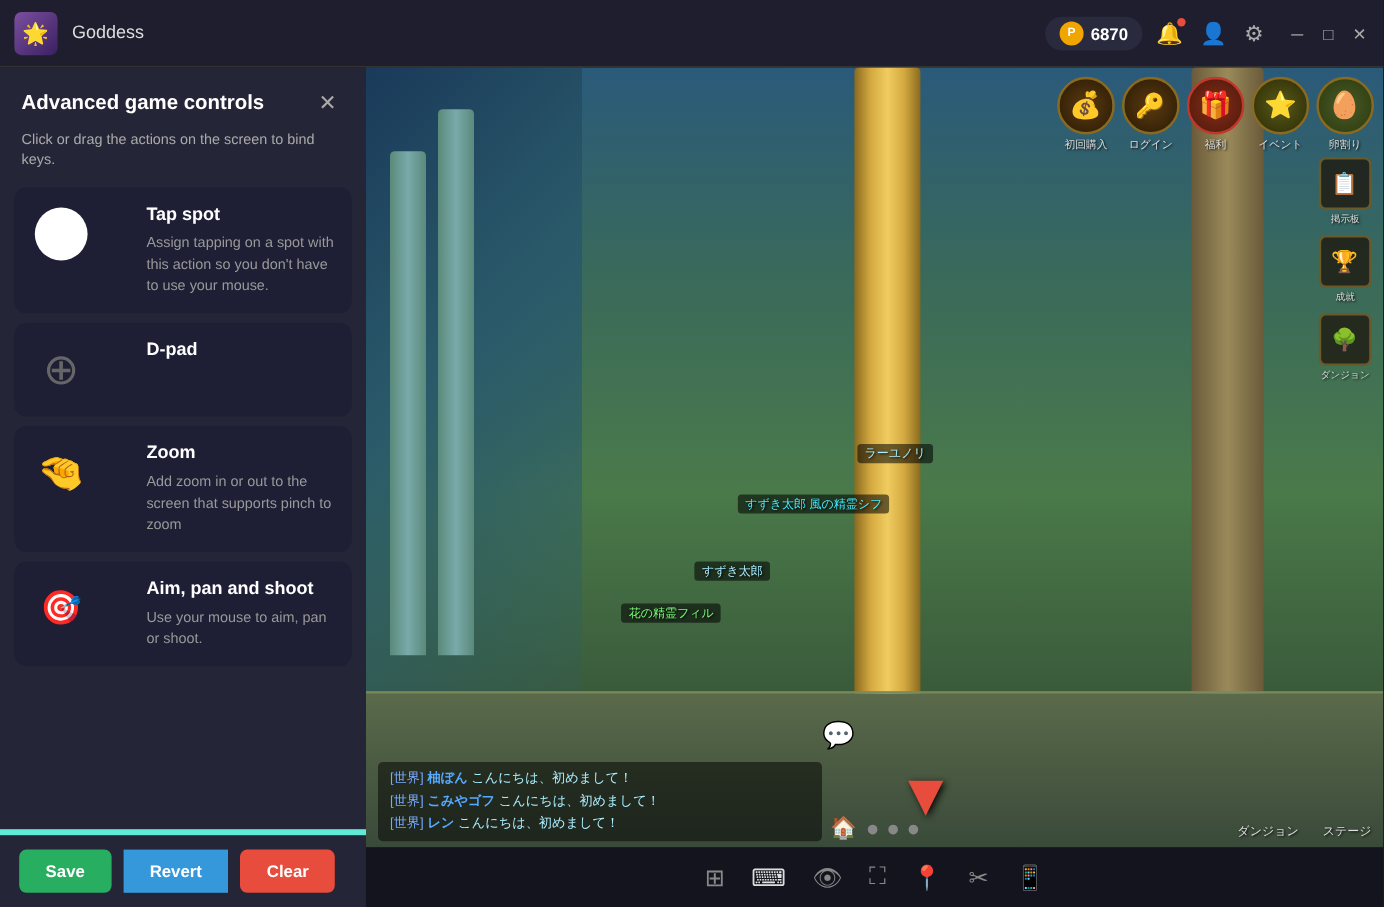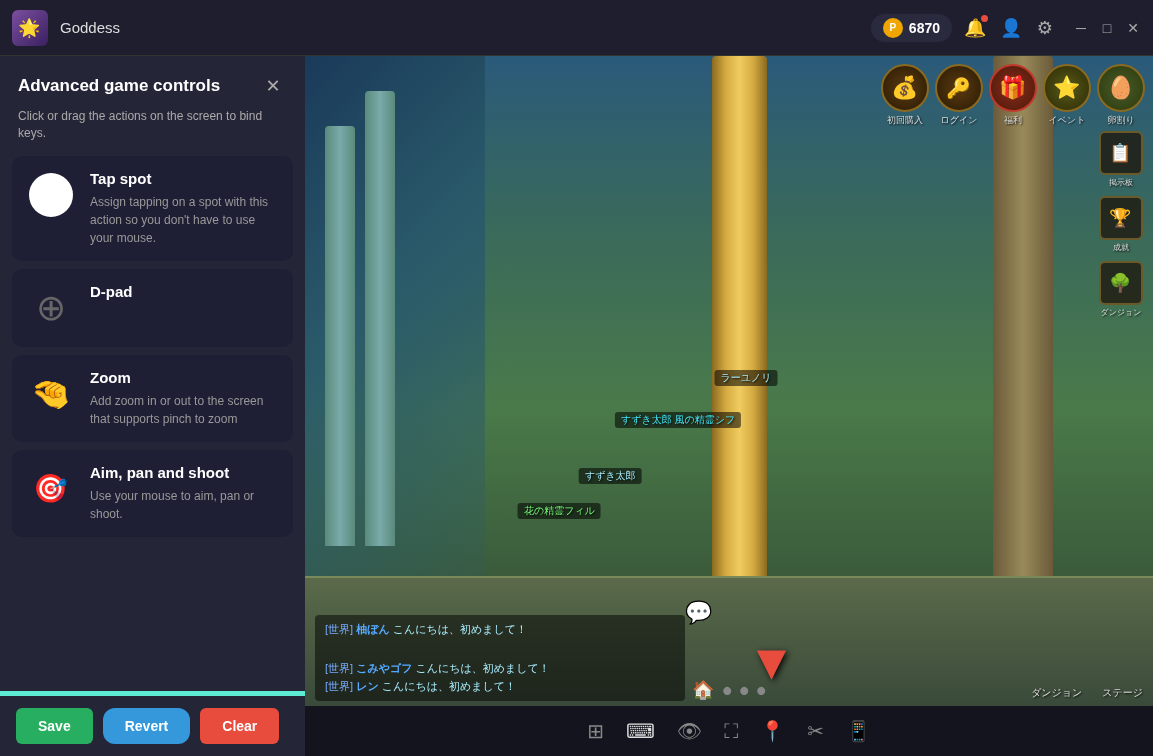--- a/index.html
+++ b/index.html
@@ -198,21 +198,21 @@
     
     .zoom-icon {
       font-size: 32px;
       color: #999;
     }
     
     .aim-icon {
       font-size: 28px;
       color: #999;
     }
-    .control-info { flex: 1; }
+    .control-info { flex: 1; margin-left: 32px; }
     .control-name {
       color: #fff;
       font-size: 15px;
       font-weight: 700;
       margin-bottom: 6px;
     }
     .control-desc {
       color: #999;
       font-size: 12px;
       line-height: 1.5;
@@ -233,21 +233,21 @@
       border-radius: 6px;
       padding: 10px 22px;
       font-size: 14px;
       font-weight: 600;
       cursor: pointer;
     }
     .btn-revert {
       background: #3498db;
       color: #fff;
       border: none;
-      border-radius: 12px;
+      border-radius: 0;
       padding: 10px 22px;
       font-size: 14px;
       font-weight: 600;
       cursor: pointer;
     }
     .btn-clear {
       background: #e74c3c;
       color: #fff;
       border: none;
       border-radius: 6px;
@@ -428,21 +428,21 @@
       </div>
 
       <div style="position:absolute;bottom:130px;left:380px;color:#aaa;font-size:22px;">💬</div>
 
       <div style="position:absolute;bottom:55px;left:10px;background:rgba(0,0,0,0.5);border-radius:4px;padding:5px 10px;width:370px;">
         <div style="font-size:11px;color:#aef;line-height:1.7;">
           <span style="color:#7af;">[世界]</span>
           <span style="color:#5af;font-weight:bold;">柚ぼん</span>
           <span>こんにちは、初めまして！</span>
         </div>
-        <div style="font-size:11px;color:#aef;line-height:1.7;margin-top:20px;">
+        <div style="font-size:11px;color:#aef;line-height:1.7;">
           <span style="color:#7af;">[世界]</span>
           <span style="color:#5af;font-weight:bold;">こみやゴフ</span>
           <span>こんにちは、初めまして！</span>
         </div>
         <div style="font-size:11px;color:#aef;line-height:1.7;">
           <span style="color:#7af;">[世界]</span>
           <span style="color:#5af;font-weight:bold;">レン</span>
           <span>こんにちは、初めまして！</span>
         </div>
       </div>

